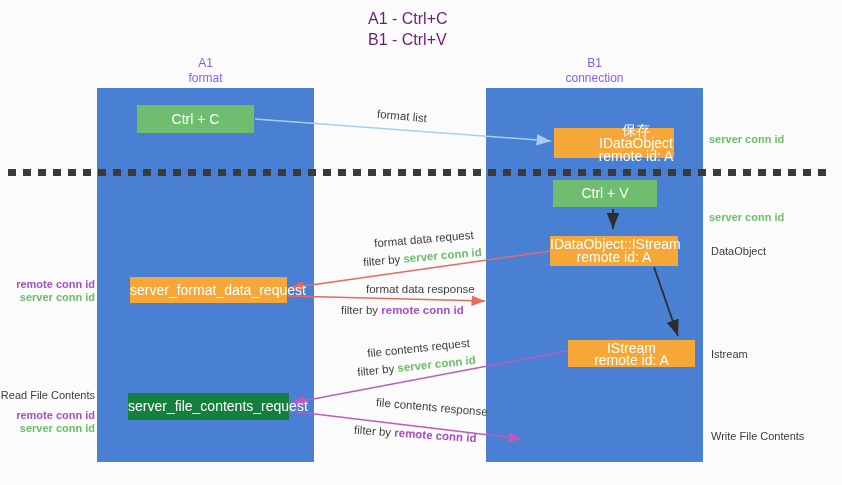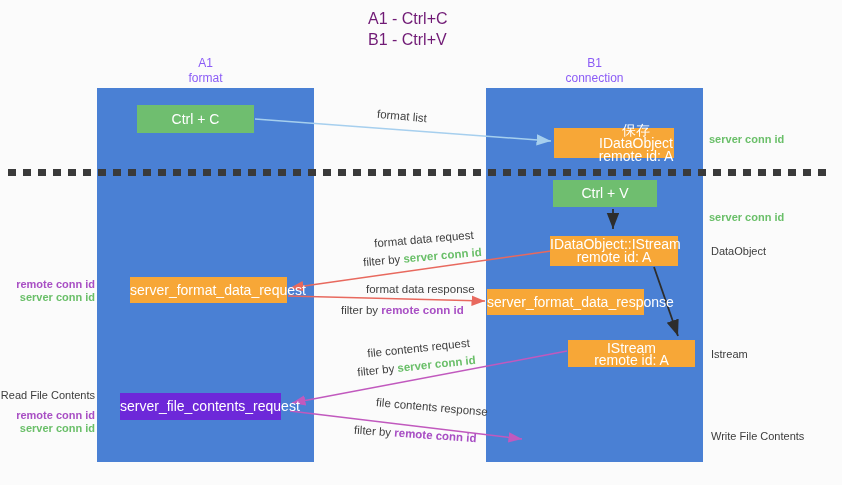--- a/index.html
+++ b/index.html
@@ -91,30 +91,27 @@
 
   <div class="node" style="left: 550px; top: 236px; width: 128px; height: 30px; background: rgb(247, 167, 55);">
     <div>IDataObject::IStream</div>
     <div>remote id: A</div>
   </div>
 
   <div class="node" style="left: 130px; top: 277px; width: 157px; height: 26px; background: rgb(247, 167, 55);">
     <div>server_format_data_request</div>
   </div>
 
-  <div class="node" style="left: 487px; top: 289px; width: 157px; height: 26px; background: rgb(247, 167, 55);">
-    <div>server_format_data_response</div>
-  </div>
 
   <div class="node" style="left: 568px; top: 340px; width: 127px; height: 27px; line-height: 12px; background: rgb(247, 167, 55);">
     <div>IStream</div>
     <div>remote id: A</div>
   </div>
 
-  <div class="node" style="left: 120px; top: 393px; width: 161px; height: 27px; background: #6d28d9;">
+  <div class="node" style="left: 128px; top: 393px; width: 161px; height: 27px; background: #15803d;">
     <div>server_file_contents_request</div>
   </div>
 
 
   <div class="elabel" style="left:377px; top:110px; transform:rotate(5deg);">format list</div>
 
   <div class="elabel" style="left:374px; top:233px; transform:rotate(-5deg);">format data request</div>
   <div class="elabel" style="left:363px; top:251px; transform:rotate(-5deg);">
     <span>filter by </span><span class="bold-green" style="color: rgb(106, 191, 105);">server conn id</span>
   </div>

